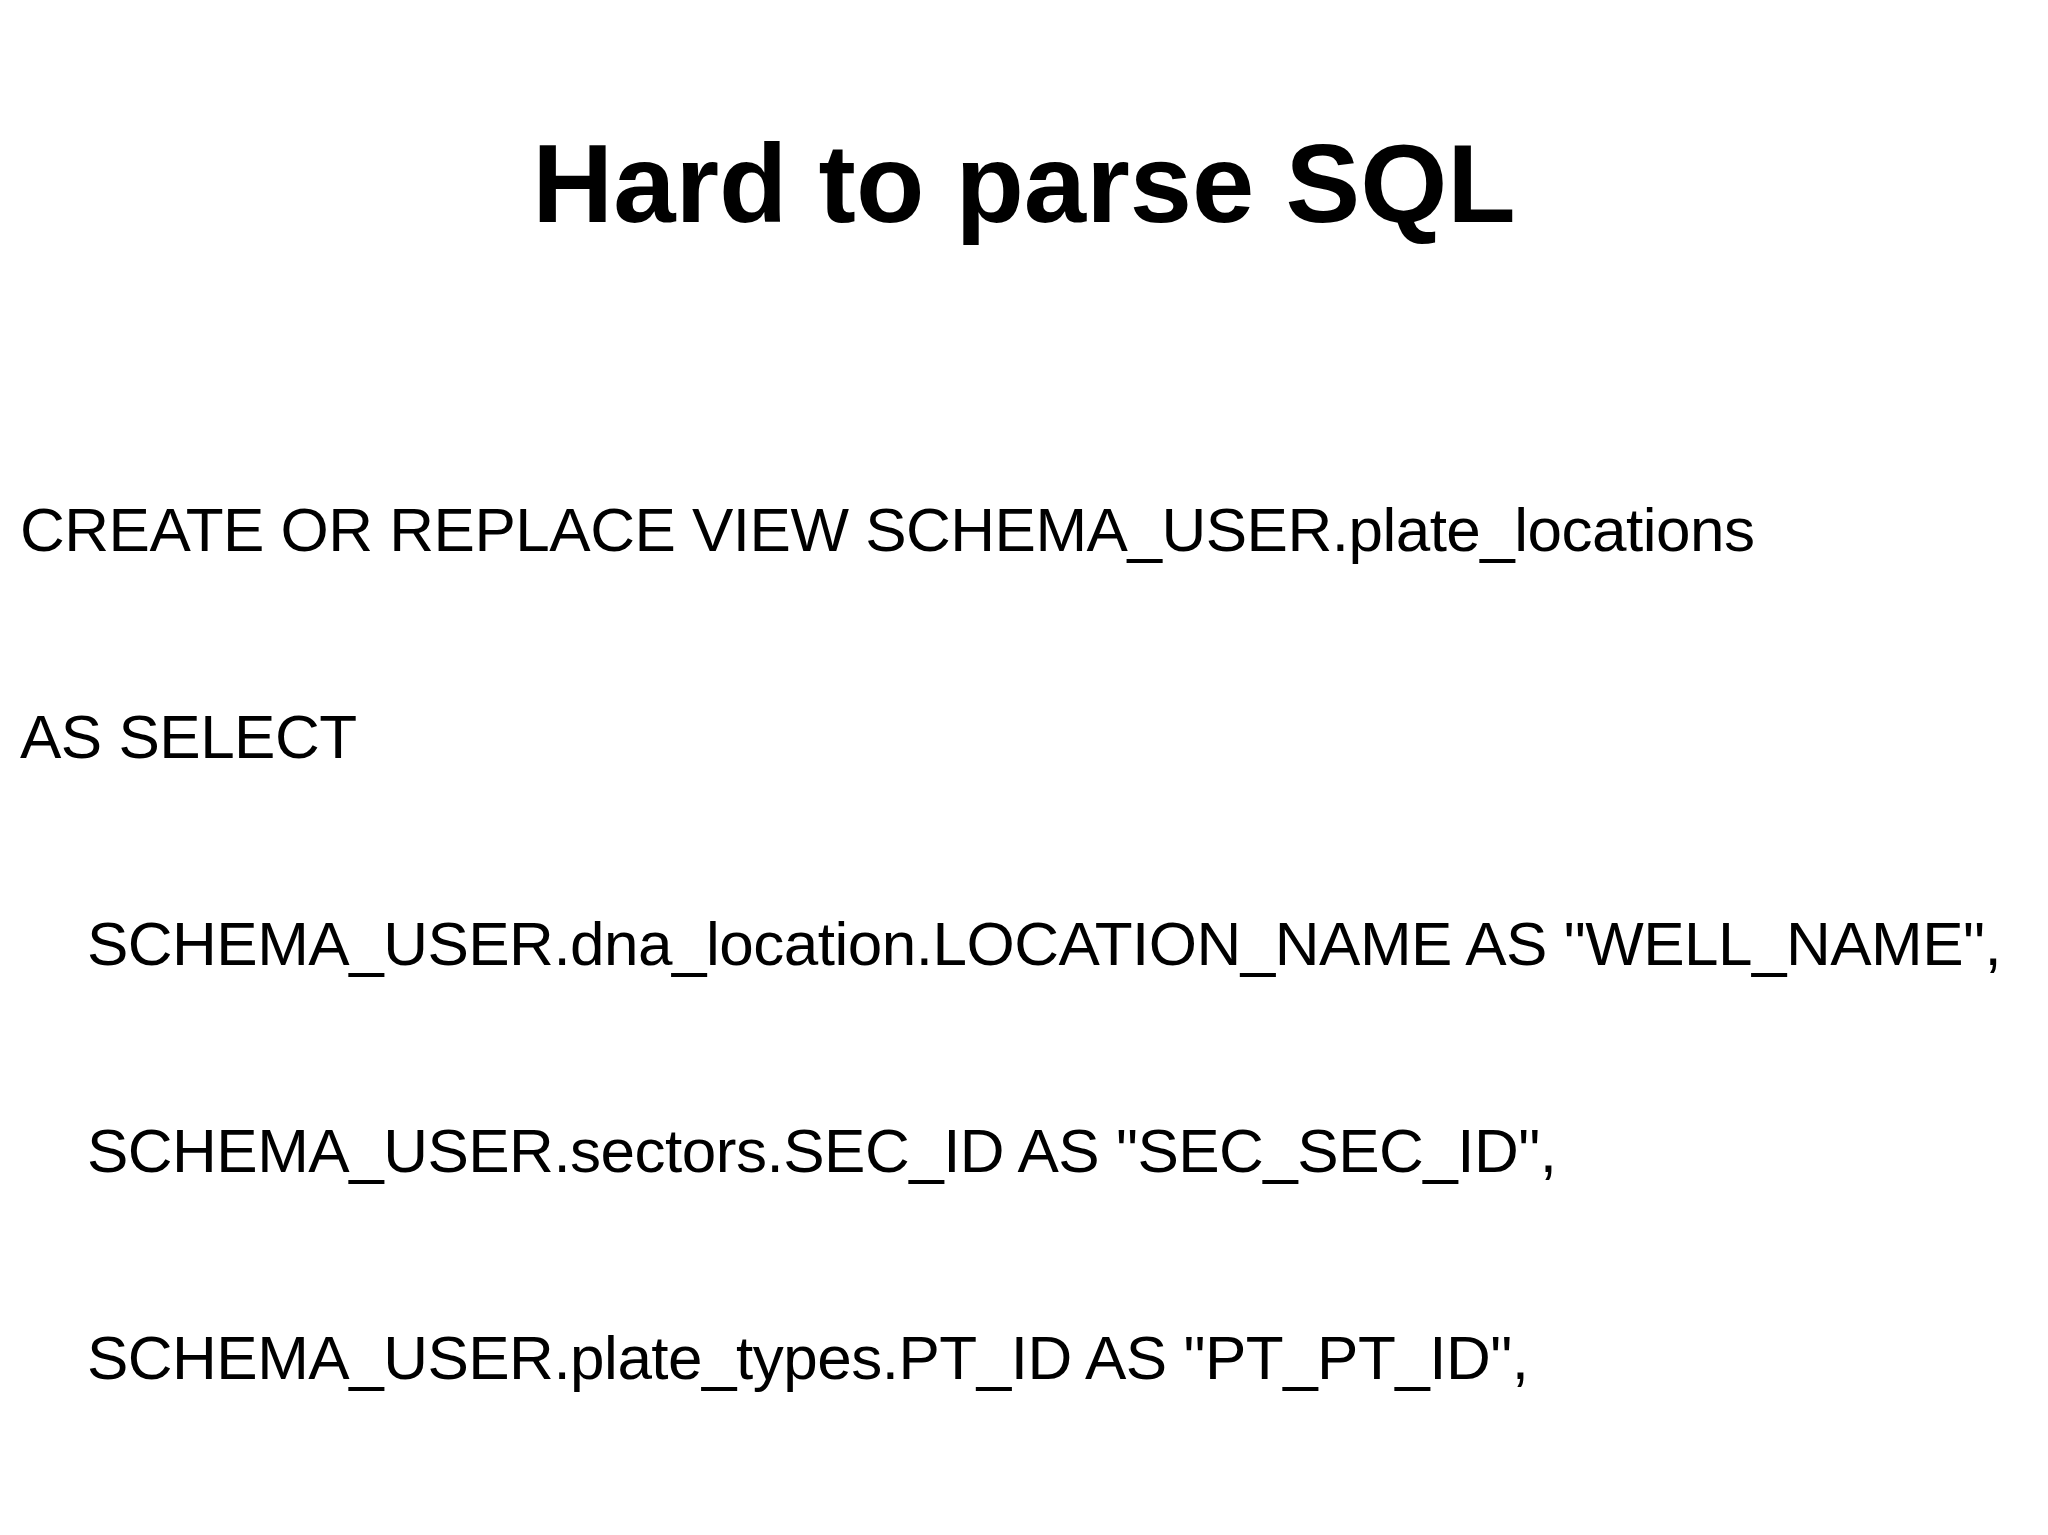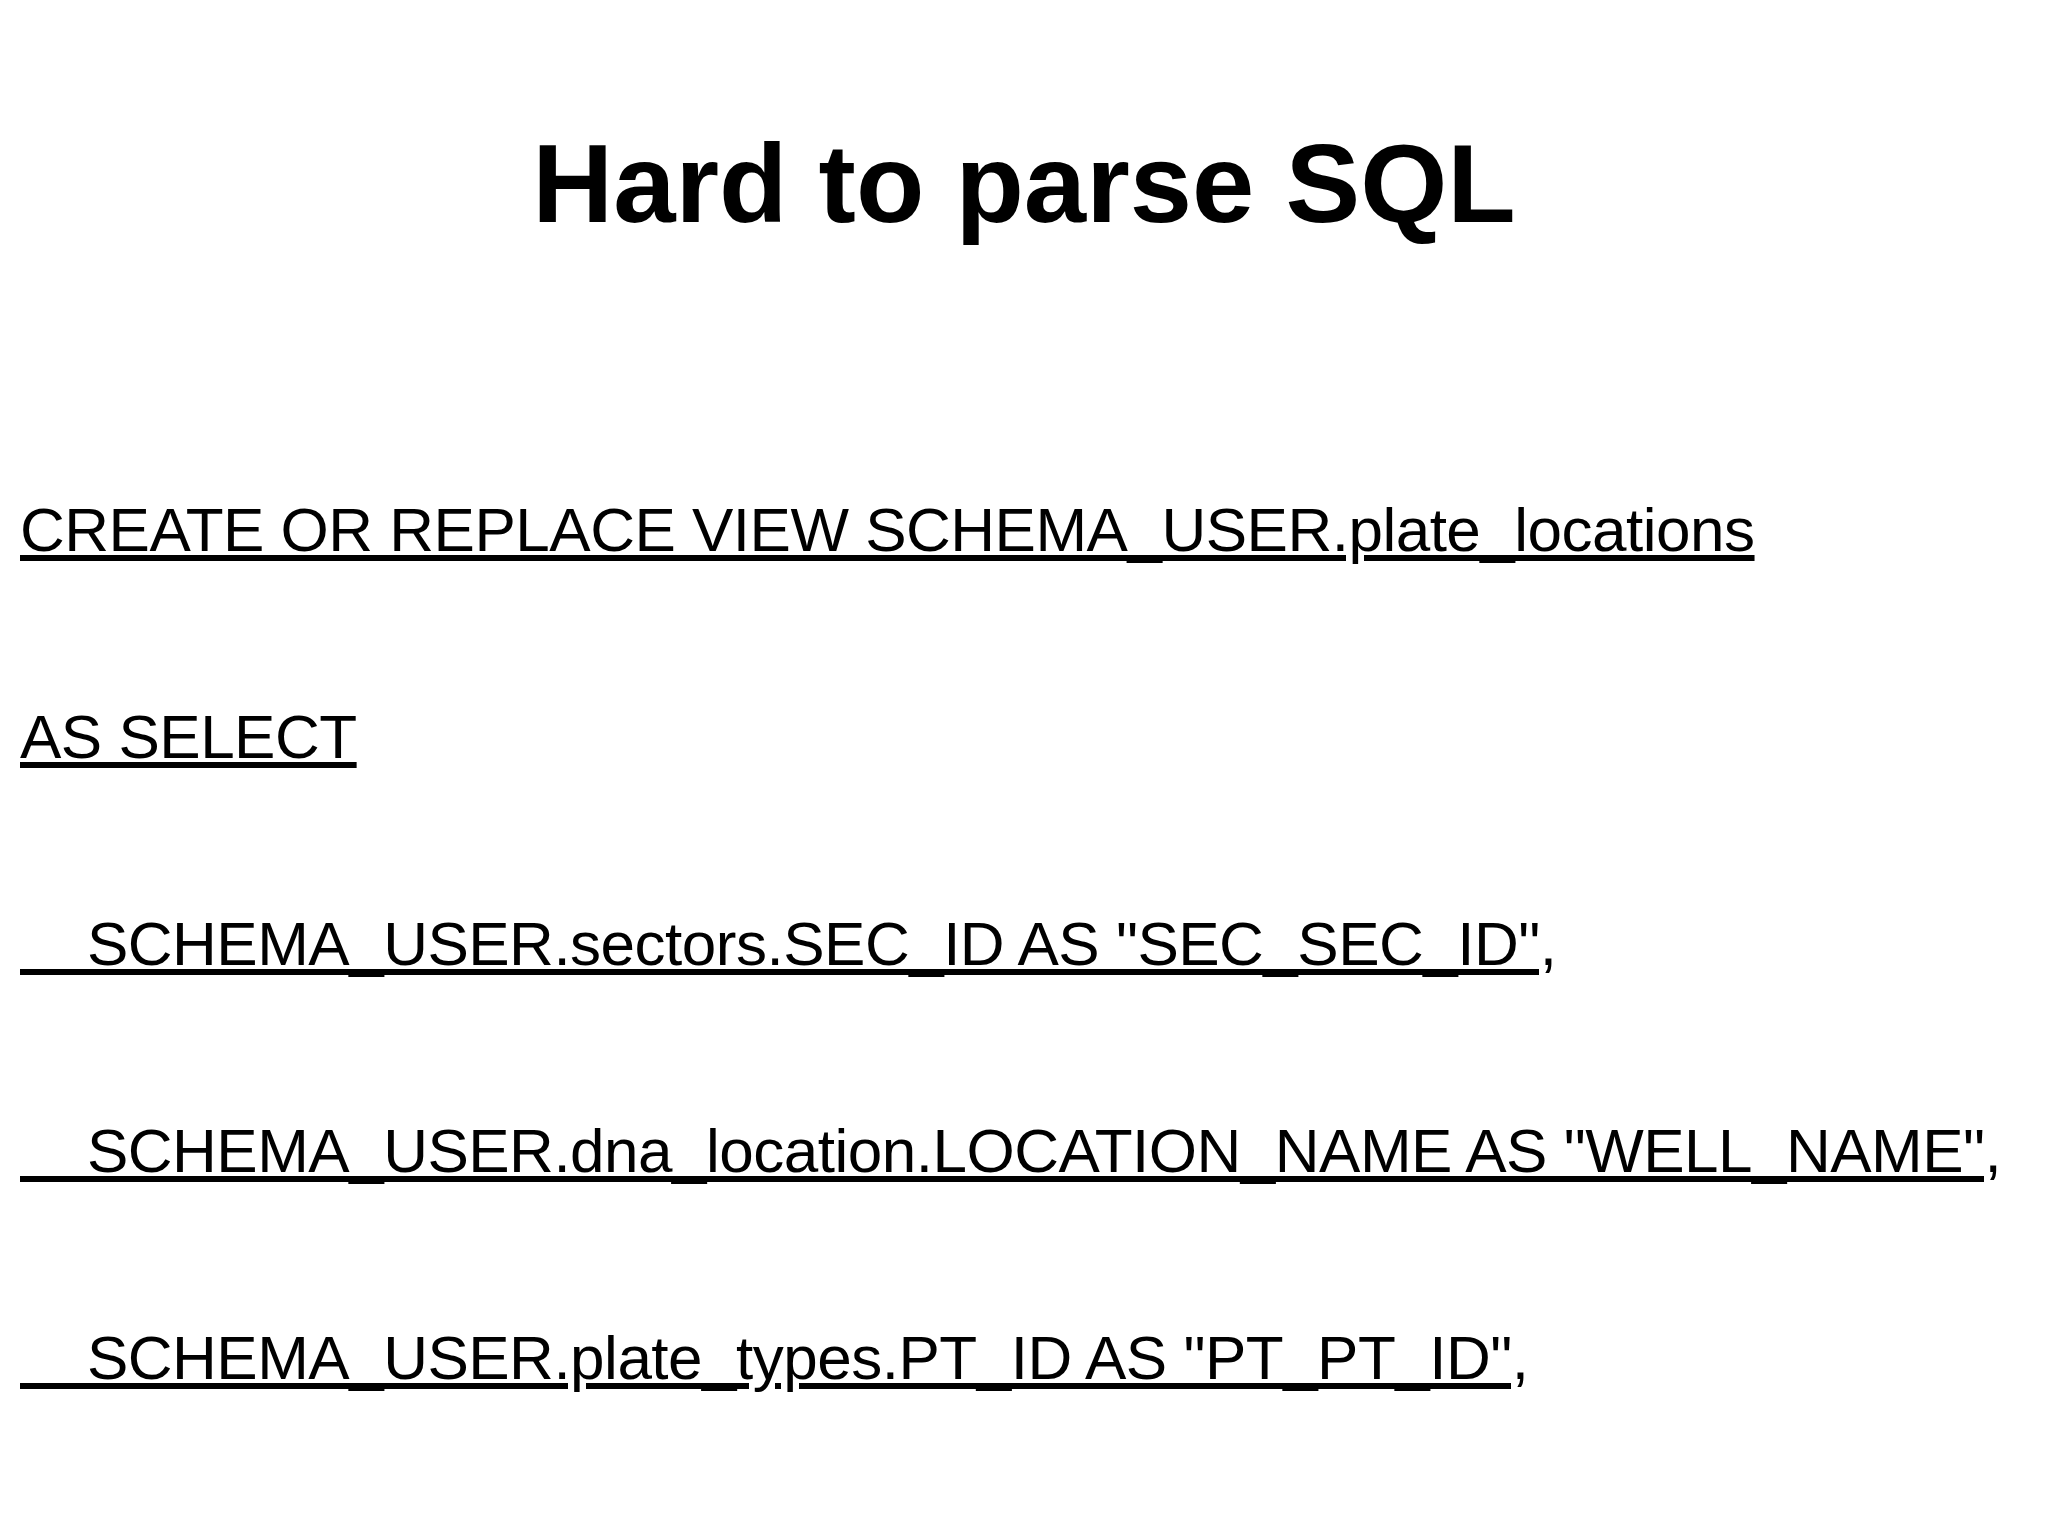--- a/index.html
+++ b/index.html
@@ -30,33 +30,32 @@
     margin-top: 106px;
     padding-left: 20px;
     font-size: 62px;
     line-height: 69px;
     font-weight: 400;
     letter-spacing: -0.5px;
     white-space: pre;
   }
   .code-line {
     height: 69px;
-    text-decoration: underline;
   }
 </style>
 </head>
 <body>
 
 <div class="slide">
   <h1 class="title">Hard to parse SQL</h1>
   <div class="code">
     <div class="code-line">CREATE OR REPLACE VIEW SCHEMA_USER.plate_locations</div>
     <div class="code-line">AS SELECT</div>
+    <div class="code-line">    SCHEMA_USER.dna_location.LOCATION_NAME AS "WELL_NAME",</div>
     <div class="code-line">    SCHEMA_USER.sectors.SEC_ID AS "SEC_SEC_ID",</div>
-    <div class="code-line">    SCHEMA_USER.dna_location.LOCATION_NAME AS "WELL_NAME",</div>
     <div class="code-line">    SCHEMA_USER.plate_types.PT_ID AS "PT_PT_ID",</div>
     
     
     
     
     
     
     
     
     

